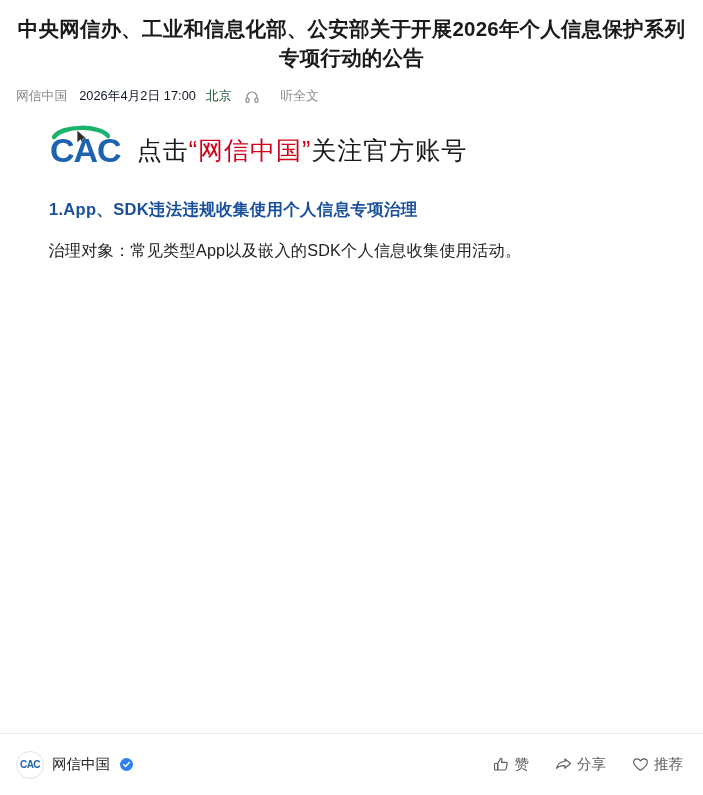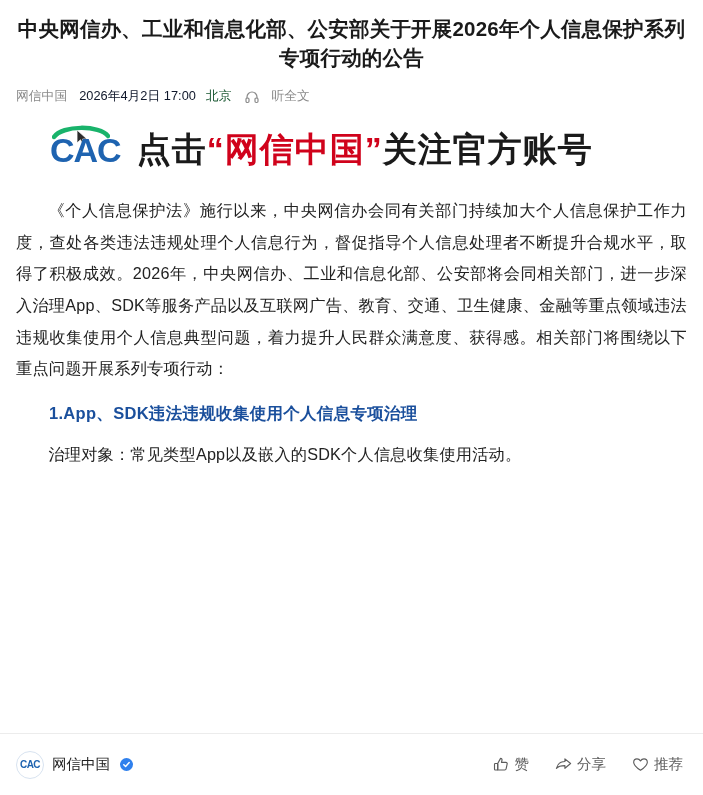--- a/index.html
+++ b/index.html
@@ -47,21 +47,21 @@
     margin-right: 10px;
   }
   .meta .place {
     color: #14532d;
     margin-right: 14px;
   }
   .meta .listen {
     display: flex;
     align-items: center;
     color: #8a8a8a;
-    gap: 12px;
+    gap: 21px;
     cursor: pointer;
   }
   .meta .listen svg { display: block; }
 
   .banner {
     position: relative;
     width: 671px;
     margin: 0 0 14px 0;
     height: 62px;
     background: #ffffff;
@@ -91,22 +91,22 @@
     position: relative;
   }
   .cac-swoosh {
     position: absolute;
     left: 2px;
     top: -9px;
     width: 58px;
     height: 16px;
   }
   .banner-text {
-    font-size: 34px;
-    font-weight: bold;
+    font-size: 25px;
+    font-weight: normal;
     color: #1a1a1a;
     letter-spacing: 1px;
     white-space: nowrap;
   }
   .banner-text .hl { color: #d0021b; }
 
   .body-text p {
     font-size: 16.2px;
     line-height: 1.95;
     color: #222222;
@@ -222,21 +222,20 @@
             <path d="M2 13 C10 1, 48 1, 56 12" fill="none" stroke="#19b36b" stroke-width="4.5" stroke-linecap="round"></path>
           </svg>
         </span>
       </span>
       <span class="banner-text">
         <span>点击</span><span class="hl">“网信中国”</span><span>关注官方账号</span>
       </span>
     </div>
 
     <div class="body-text">
-      <p>《个人信息保护法》施行以来，中央网信办会同有关部门持续加大个人信息保护工作力度，查处各类违法违规处理个人信息行为，督促指导个人信息处理者不断提升合规水平，取得了积极成效。2026年，中央网信办、工业和信息化部、公安部将会同相关部门，进一步深入治理App、SDK等服务产品以及互联网广告、教育、交通、卫生健康、金融等重点领域违法违规收集使用个人信息典型问题，着力提升人民群众满意度、获得感。相关部门将围绕以下重点问题开展系列专项行动：</p>
 
       <div class="section-title">1.App、SDK违法违规收集使用个人信息专项治理</div>
 
       <p>治理对象：常见类型App以及嵌入的SDK个人信息收集使用活动。</p>
     </div>
 
   </div>
 
   <div class="footer">
     <div class="footer-left">

